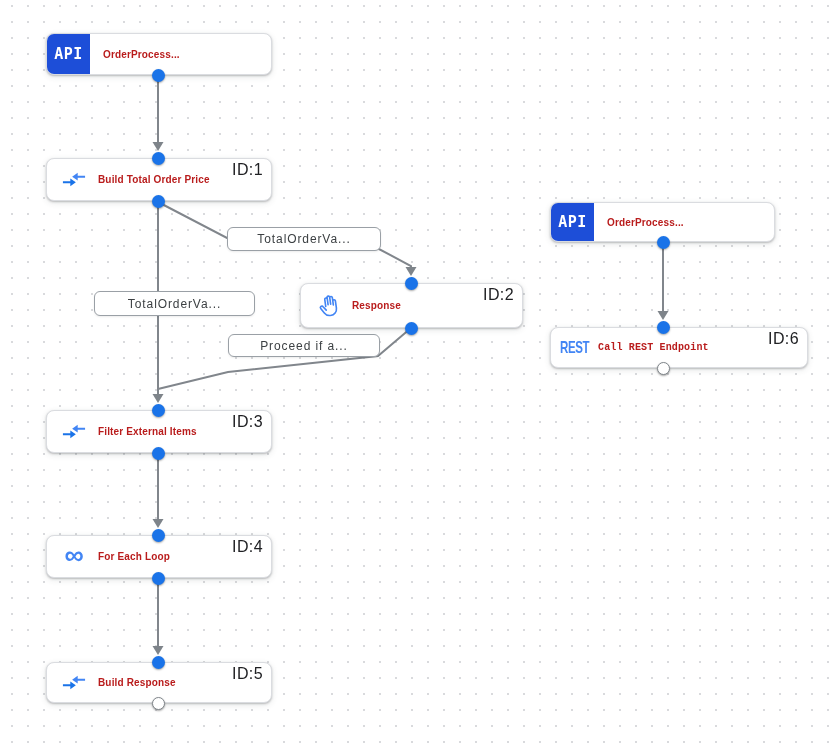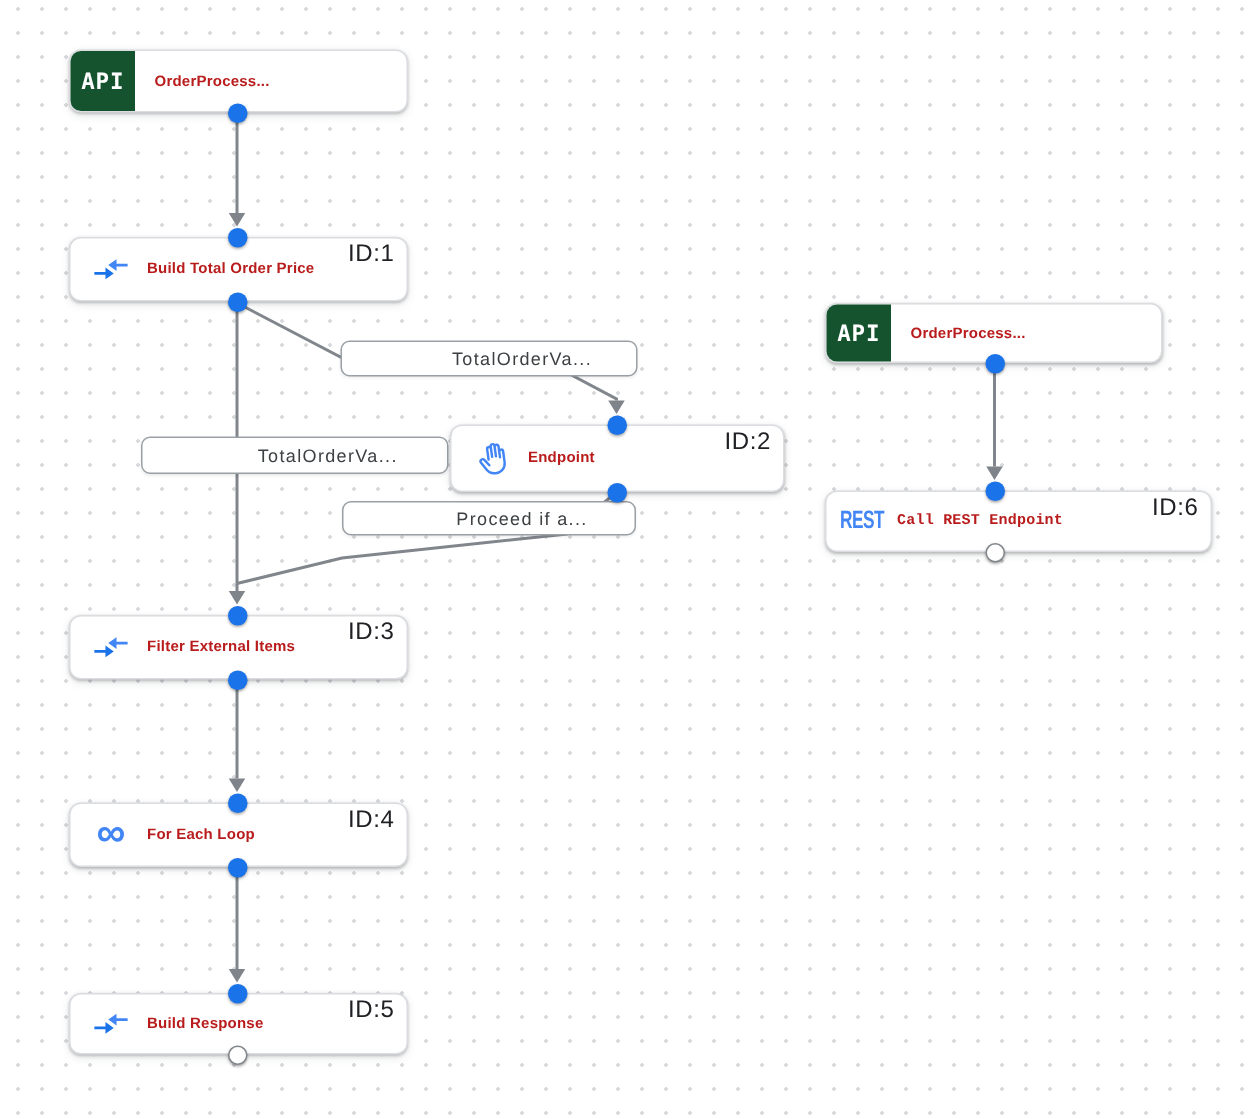--- a/index.html
+++ b/index.html
@@ -20,21 +20,21 @@
     box-shadow:0 1px 2px rgba(60,64,67,.3), 0 2px 6px rgba(60,64,67,.12);
     display:flex; align-items:center; box-sizing:border-box;
   }
   .node-title{
     font-size:10px; font-weight:700; color:#b91c1c; letter-spacing:.15px;
     white-space:nowrap;
   }
   .trigger .node-title{margin-left:13px;}
   .badge{
     align-self:stretch; width:43px; flex:0 0 43px;
-    background:#14532d; border-radius:7px 0 0 7px;
+    background:#1d4ed8; border-radius:7px 0 0 7px;
     display:flex; align-items:center; justify-content:center;
     color:#fff; font-family:"DejaVu Sans Mono", monospace;
     font-weight:700; font-size:15px; letter-spacing:.5px;
   }
   .task{padding-left:14px;}
   .task-icon{width:26px; flex:0 0 26px; display:flex; align-items:center; justify-content:center;}
   .task .node-title{margin-left:11px;}
   .id-badge{
     position:absolute; top:2px; right:8px;
     font-size:16px; color:#202124; letter-spacing:.4px; font-weight:400;
@@ -57,21 +57,21 @@
   .port-open{
     background:#fff; border:1.5px solid #80868b; box-sizing:border-box;
   }
 
   
   .edge-label{
     position:absolute; z-index:2; background:#fff;
     border:1px solid #9aa0a6; border-radius:6px;
     box-shadow:0 1px 2px rgba(0,0,0,.08);
     display:flex; align-items:center; justify-content:center;
-    font-size:12px; color:#3c4043; letter-spacing:.9px; white-space:nowrap;padding-left:44px;
+    font-size:12px; color:#3c4043; letter-spacing:.9px; white-space:nowrap;
   }
 </style>
 </head>
 <body>
 
 <div class="canvas">
 
   <svg class="edges" width="833" height="746">
     <g stroke="#81868c" stroke-width="2" fill="none">
       <path d="M158 75 V142"></path>
@@ -111,21 +111,21 @@
     <span class="node-title">Build Total Order Price</span>
     <span class="id-badge">ID:1</span>
   </div>
 
   <div class="node task" style="left:300px;top:283px;width:223px;height:45px;">
     <span class="task-icon">
       <svg viewBox="0 0 24 24" width="23" height="23" style="transform:rotate(-8deg)">
         <path fill="none" stroke="#4285f4" stroke-width="1.7" stroke-linecap="round" stroke-linejoin="round" d="M9 12.5 V5.2 a1.35 1.35 0 0 1 2.7 0 V11 M11.7 11 V3.6 a1.35 1.35 0 0 1 2.7 0 V11 M14.4 11 V4.4 a1.35 1.35 0 0 1 2.7 0 V12 M17.1 12 V8.2 a1.35 1.35 0 0 1 2.7 0 V15.8 c0 3.9-3.1 6.8-7 6.8 -2.7 0-4.9-1.1-6.2-3.4 L3.5 14 a1.55 1.55 0 0 1 2.7-1.55 L9 16.5"></path>
       </svg>
     </span>
-    <span class="node-title">Endpoint</span>
+    <span class="node-title">Response</span>
     <span class="id-badge">ID:2</span>
   </div>
 
   <div class="node task" style="left:46px;top:410px;width:226px;height:43px;">
     <span class="task-icon">
       <svg viewBox="0 0 26 16" width="24" height="15">
         <polygon fill="#1a73e8" points="1,10 9,10 9,6.8 15,11 9,15.2 9,12 1,12"></polygon>
         <polygon fill="#4285f4" points="25,4 17,4 17,0.8 11,5 17,9.2 17,6 25,6"></polygon>
       </svg>
     </span>

